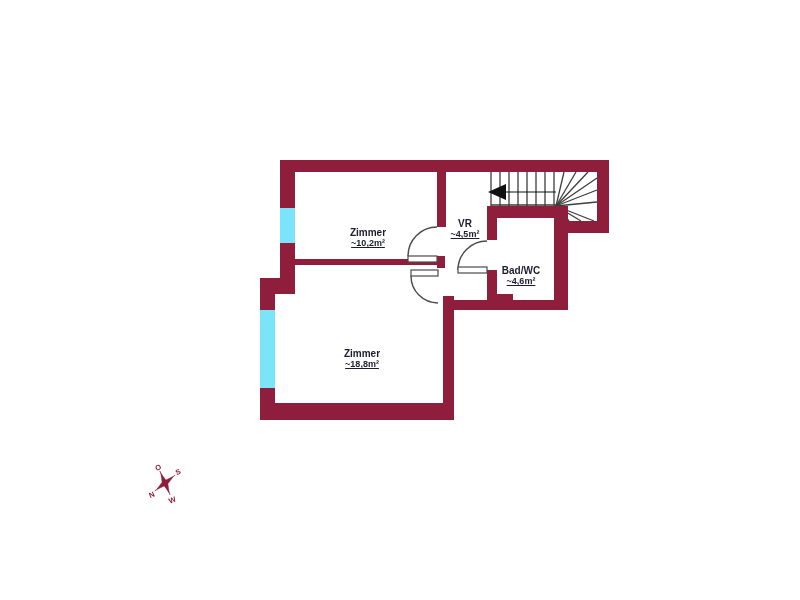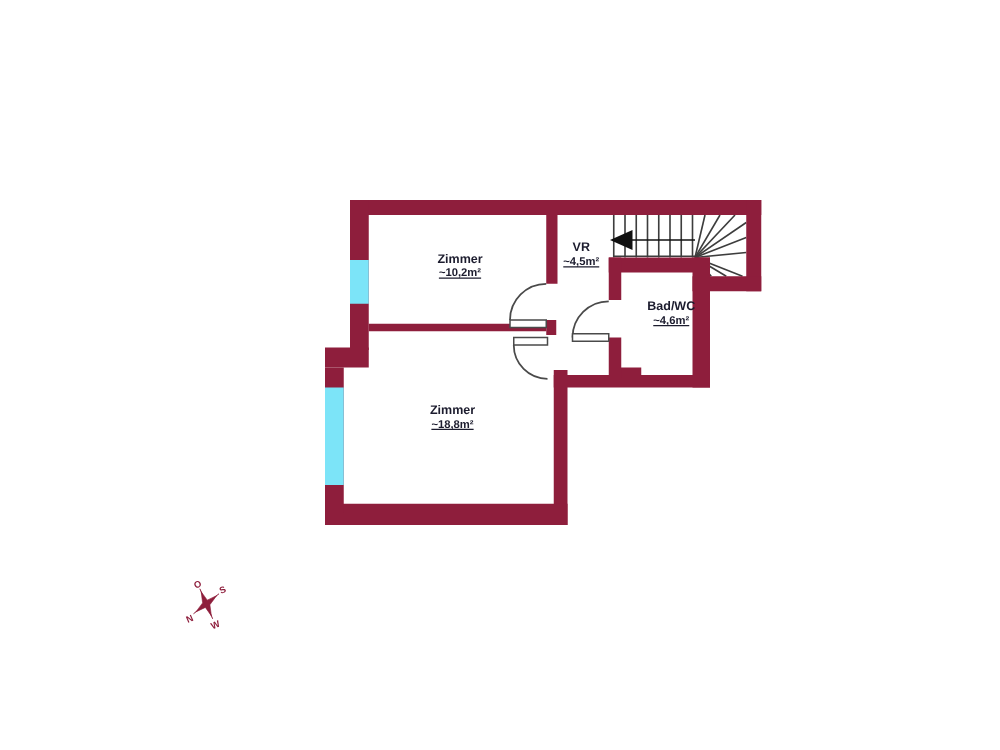--- a/index.html
+++ b/index.html
@@ -5,21 +5,21 @@
   html,body{margin:0;padding:0;background:#ffffff;}
   body{width:800px;height:600px;position:relative;overflow:hidden;
        font-family:"Liberation Sans", sans-serif;}
   .canvas{position:absolute;left:0;top:0;width:800px;height:600px;}
   svg.layer{position:absolute;left:0;top:0;width:800px;height:600px;}
   #stairs-layer{z-index:1;}
   .wall{position:absolute;background:var(--wall);z-index:2;}
   .window{position:absolute;background:var(--window);z-index:3;}
   #detail-layer{z-index:4;}
   .room-label{position:absolute;z-index:5;text-align:center;
-      color:var(--text);font-weight:bold;line-height:11px;}
+      color:var(--text);font-weight:bold;line-height:11px;margin-top:25px;}
   .room-name{font-size:10px;}
   .room-area{font-size:9px;text-decoration:underline;}
   .stair-line{stroke:var(--line);stroke-width:1.3;fill:none;}
   .door-arc{stroke:var(--door);stroke-width:1.4;fill:none;}
   .door-leaf{fill:#ffffff;stroke:var(--door);stroke-width:1.2;}
   .walk-line{stroke:var(--arrow);stroke-width:1.2;fill:none;}
   .arrow-head{fill:var(--arrow);}
   .compass-star{fill:var(--wall);stroke:var(--wall);stroke-width:0.5;}
   .compass-axis{stroke:var(--wall);stroke-width:0.8;fill:none;}
   .compass-letter{fill:var(--wall);font-family:"Liberation Sans",sans-serif;
@@ -105,21 +105,21 @@
   </svg>
 
   <div class="room-label" style="left:308px;top:202px;width:120px">
     <div class="room-name">Zimmer</div>
     <div class="room-area">~10,2m²</div>
   </div>
   <div class="room-label" style="left:425px;top:193px;width:80px">
     <div class="room-name">VR</div>
     <div class="room-area">~4,5m²</div>
   </div>
-  <div class="room-label" style="left:487px;top:240px;width:100px">
+  <div class="room-label" style="left:471px;top:240px;width:100px">
     <div class="room-name">Bad/WC</div>
     <div class="room-area">~4,6m²</div>
   </div>
   <div class="room-label" style="left:302px;top:323px;width:120px">
     <div class="room-name">Zimmer</div>
     <div class="room-area">~18,8m²</div>
   </div>
 
 </div>
 

